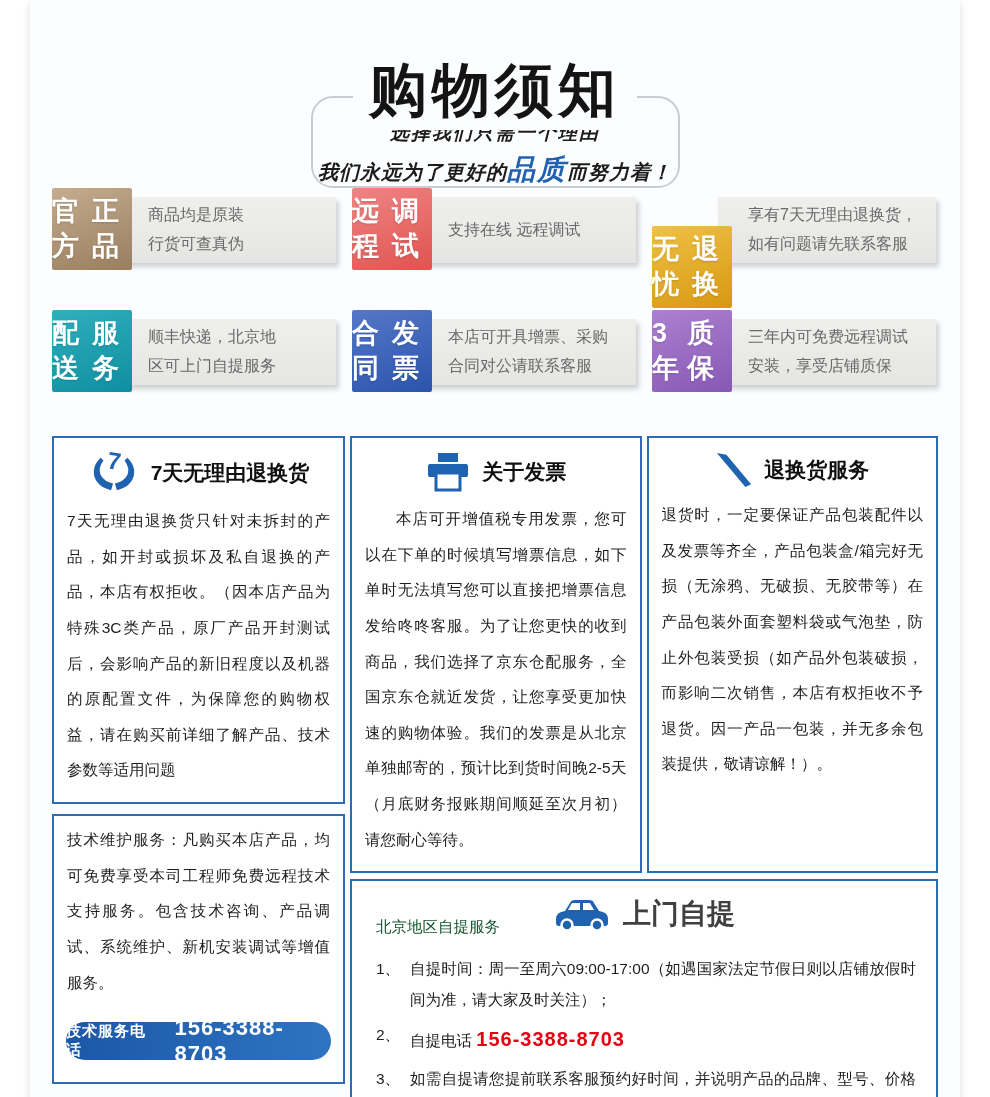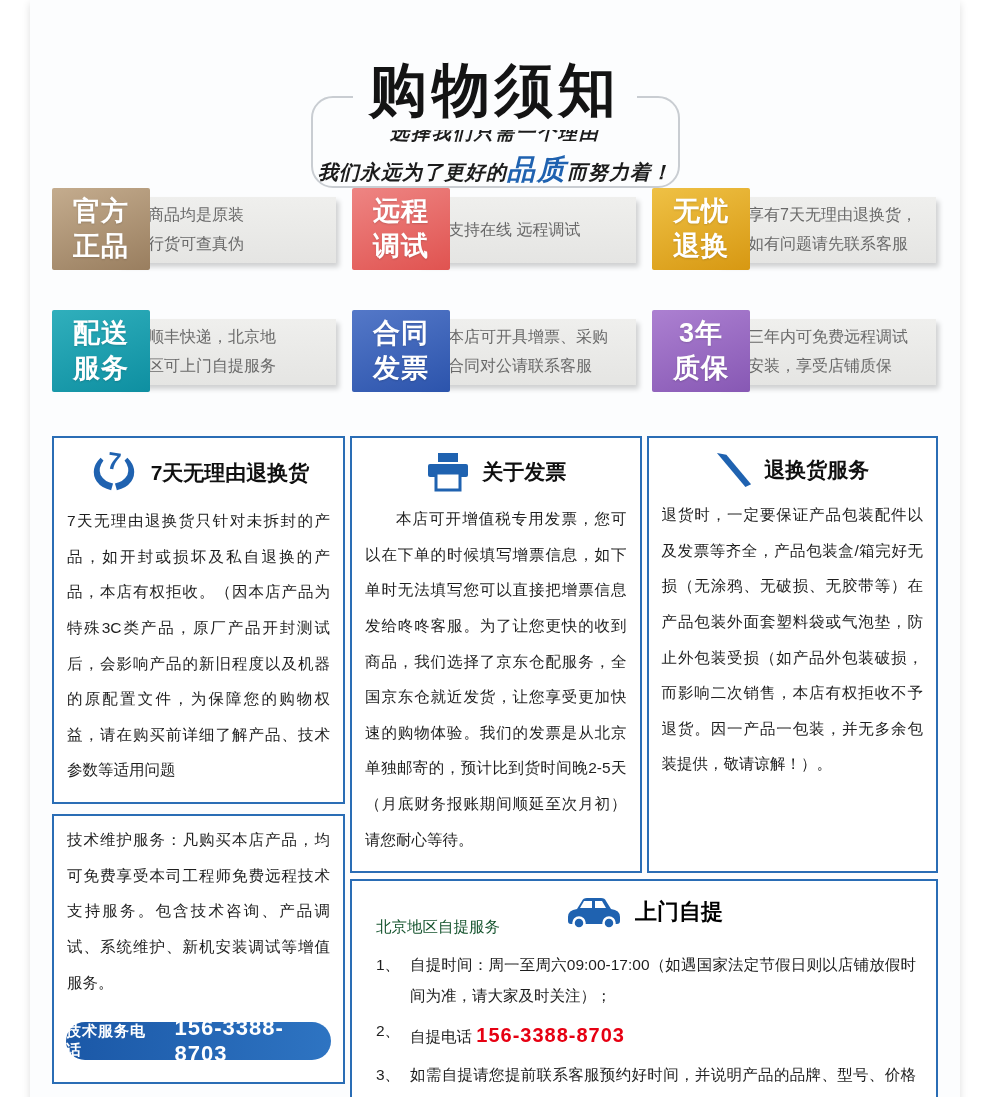--- a/index.html
+++ b/index.html
@@ -39,22 +39,22 @@
   .badge-row { display:flex; gap:14px; margin-bottom:36px; }
   .badge { position:relative; flex:1; height:86px; }
   .badge-desc {
     position:absolute; left:66px; right:2px; top:9px; height:66px;
     background:linear-gradient(180deg,#efefed,#e5e5e3);
     box-shadow:3px 4px 5px rgba(0,0,0,.18);
     display:flex; align-items:center; padding-left:30px;
     font-size:16px; color:#696969; line-height:1.8; white-space:pre-line;
   }
   .badge-block {
-    position:absolute; left:0; top:0; width:98px; height:82px; z-index:2;
-    display:flex; flex-direction:column; align-items:center; justify-content:center;
+    position:absolute; left:0; top:0; width:80px; height:82px; z-index:2;
+    display:flex; flex-direction:row; align-items:center; justify-content:center;
     color:#fff; font-weight:700; font-size:27px; line-height:1.3; letter-spacing:1px;
     text-shadow:0 1px 2px rgba(0,0,0,.15); border-radius:2px;
   }
 
   
   .grid { display:flex; gap:5px; margin:40px 22px 0; }
   .col-left { flex:none; width:293px; display:flex; flex-direction:column; gap:10px; }
   .col-right { flex:1; display:flex; flex-direction:column; gap:6px; }
   .row-top { display:flex; gap:5px; }
   .row-top .ibox { flex:1; }
@@ -78,21 +78,21 @@
     display:flex; align-items:center; justify-content:center; gap:16px; color:#fff;
   }
   .pill-label { font-size:15px; font-weight:700; letter-spacing:1px; }
   .pill-number { font-size:22px; font-weight:900; letter-spacing:1px; }
 
   
   .box-pickup { min-height:216px; position:relative; }
   .pickup-head { position:relative; padding:14px 0 2px; }
   .pickup-title {
     display:flex; align-items:center; justify-content:center; gap:12px;
-    font-size:22px; font-weight:700; color:#000000;
+    font-size:28px; font-weight:700; color:#404040;
   }
   .pickup-intro { position:absolute; left:24px; top:36px; font-size:15.5px; color:#14532d; }
   .plist { padding:14px 20px 18px 24px; }
   .pitem { display:flex; font-size:15.5px; line-height:2.0; color:#1e1e1e; margin-top:4px; }
   .pnum { flex:none; width:34px; }
   .ptext { flex:1; text-align:justify; }
   .red-phone { color:#e60012; font-weight:900; font-size:20px; letter-spacing:1px; }
   svg { display:block; }
 </style>
 </head>
@@ -121,21 +121,21 @@
       <div class="badge">
         <div class="badge-desc">支持在线 远程调试</div>
         <div class="badge-block" style="background: linear-gradient(160deg, rgb(238, 133, 131), rgb(224, 83, 80));">
           <span>远程</span>
             <span>调试</span>
         </div>
       </div>
       <div class="badge">
         <div class="badge-desc">享有7天无理由退换货，
 如有问题请先联系客服</div>
-        <div class="badge-block" style="background: linear-gradient(160deg, rgb(239, 193, 69), rgb(215, 152, 18));">
+        <div class="badge-block" style="background: linear-gradient(160deg, rgb(239, 193, 69), rgb(215, 152, 18)); margin-top: 38px;">
           <span>无忧</span>
             <span>退换</span>
         </div>
       </div>
     </div>
     <div class="badge-row">
       <div class="badge">
         <div class="badge-desc">顺丰快递，北京地
 区可上门自提服务</div>
         <div class="badge-block" style="background: linear-gradient(160deg, rgb(48, 175, 188), rgb(14, 143, 161));">

